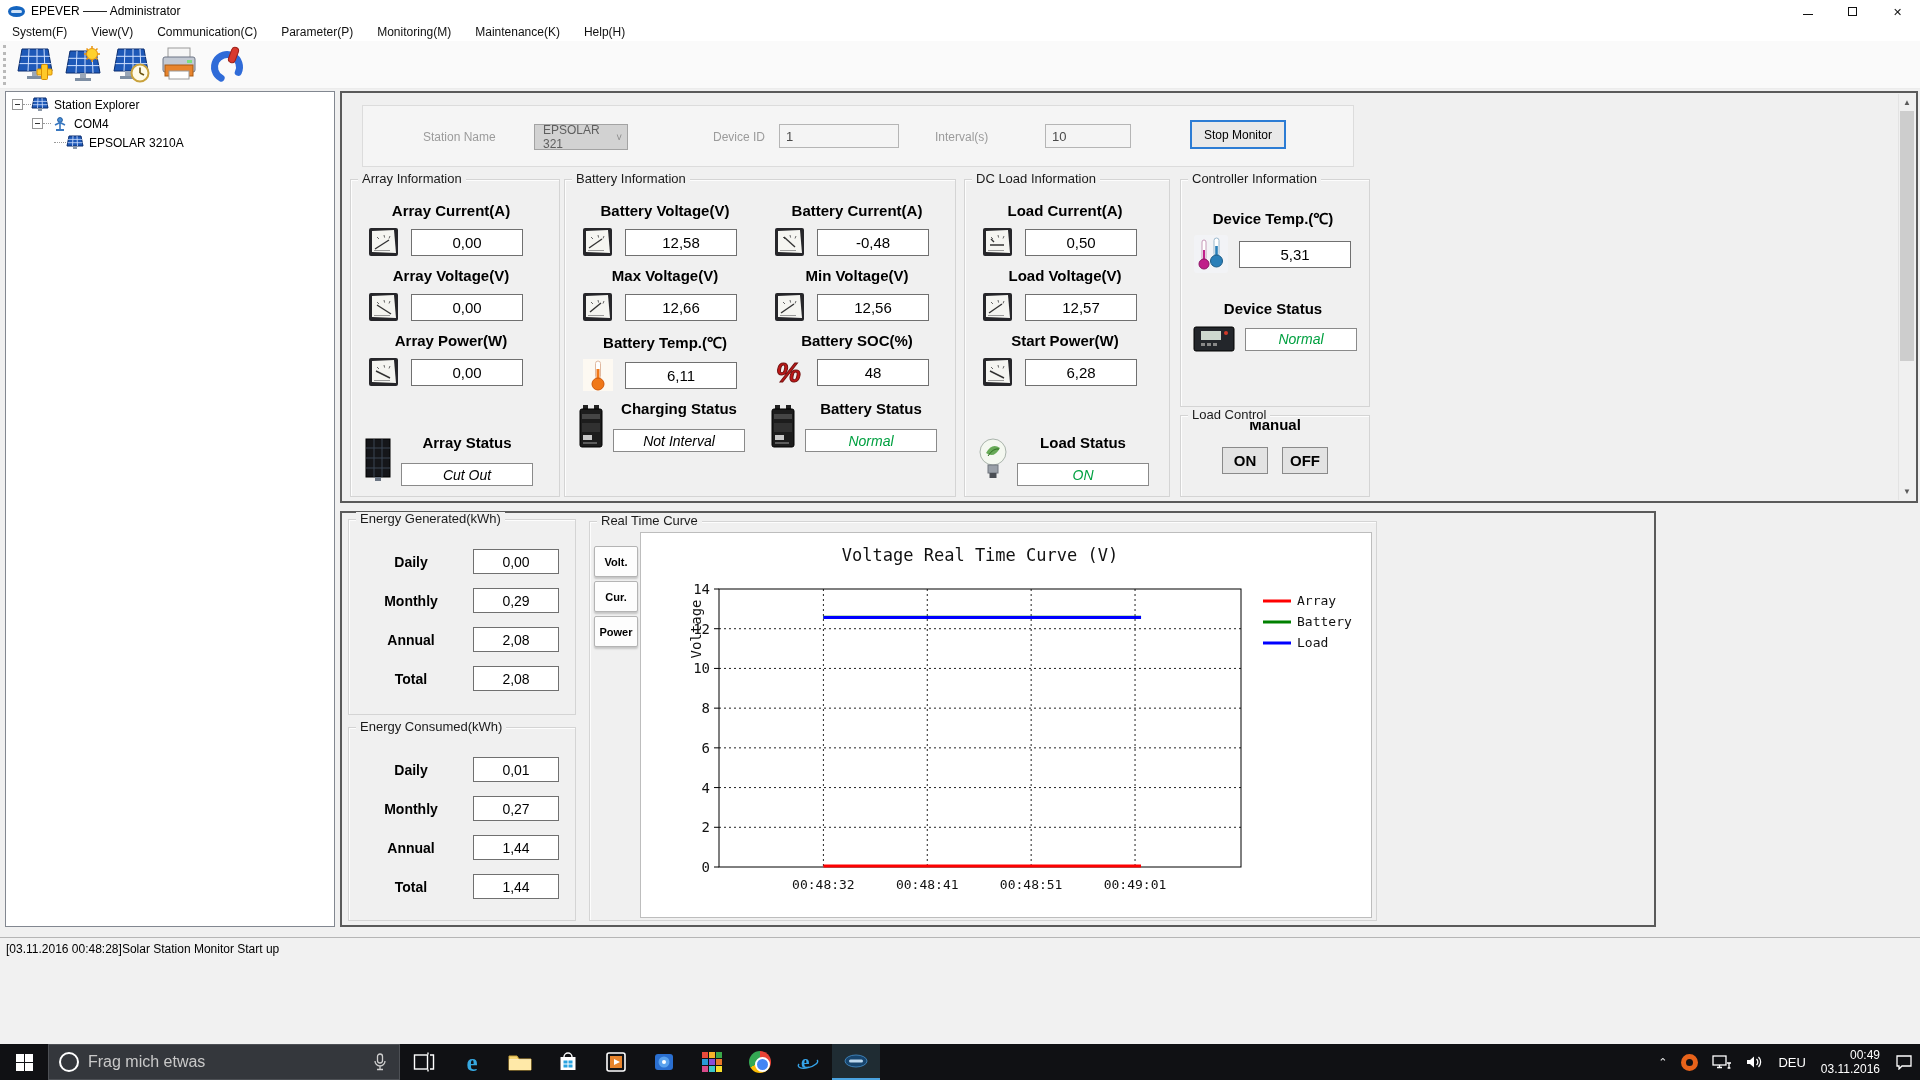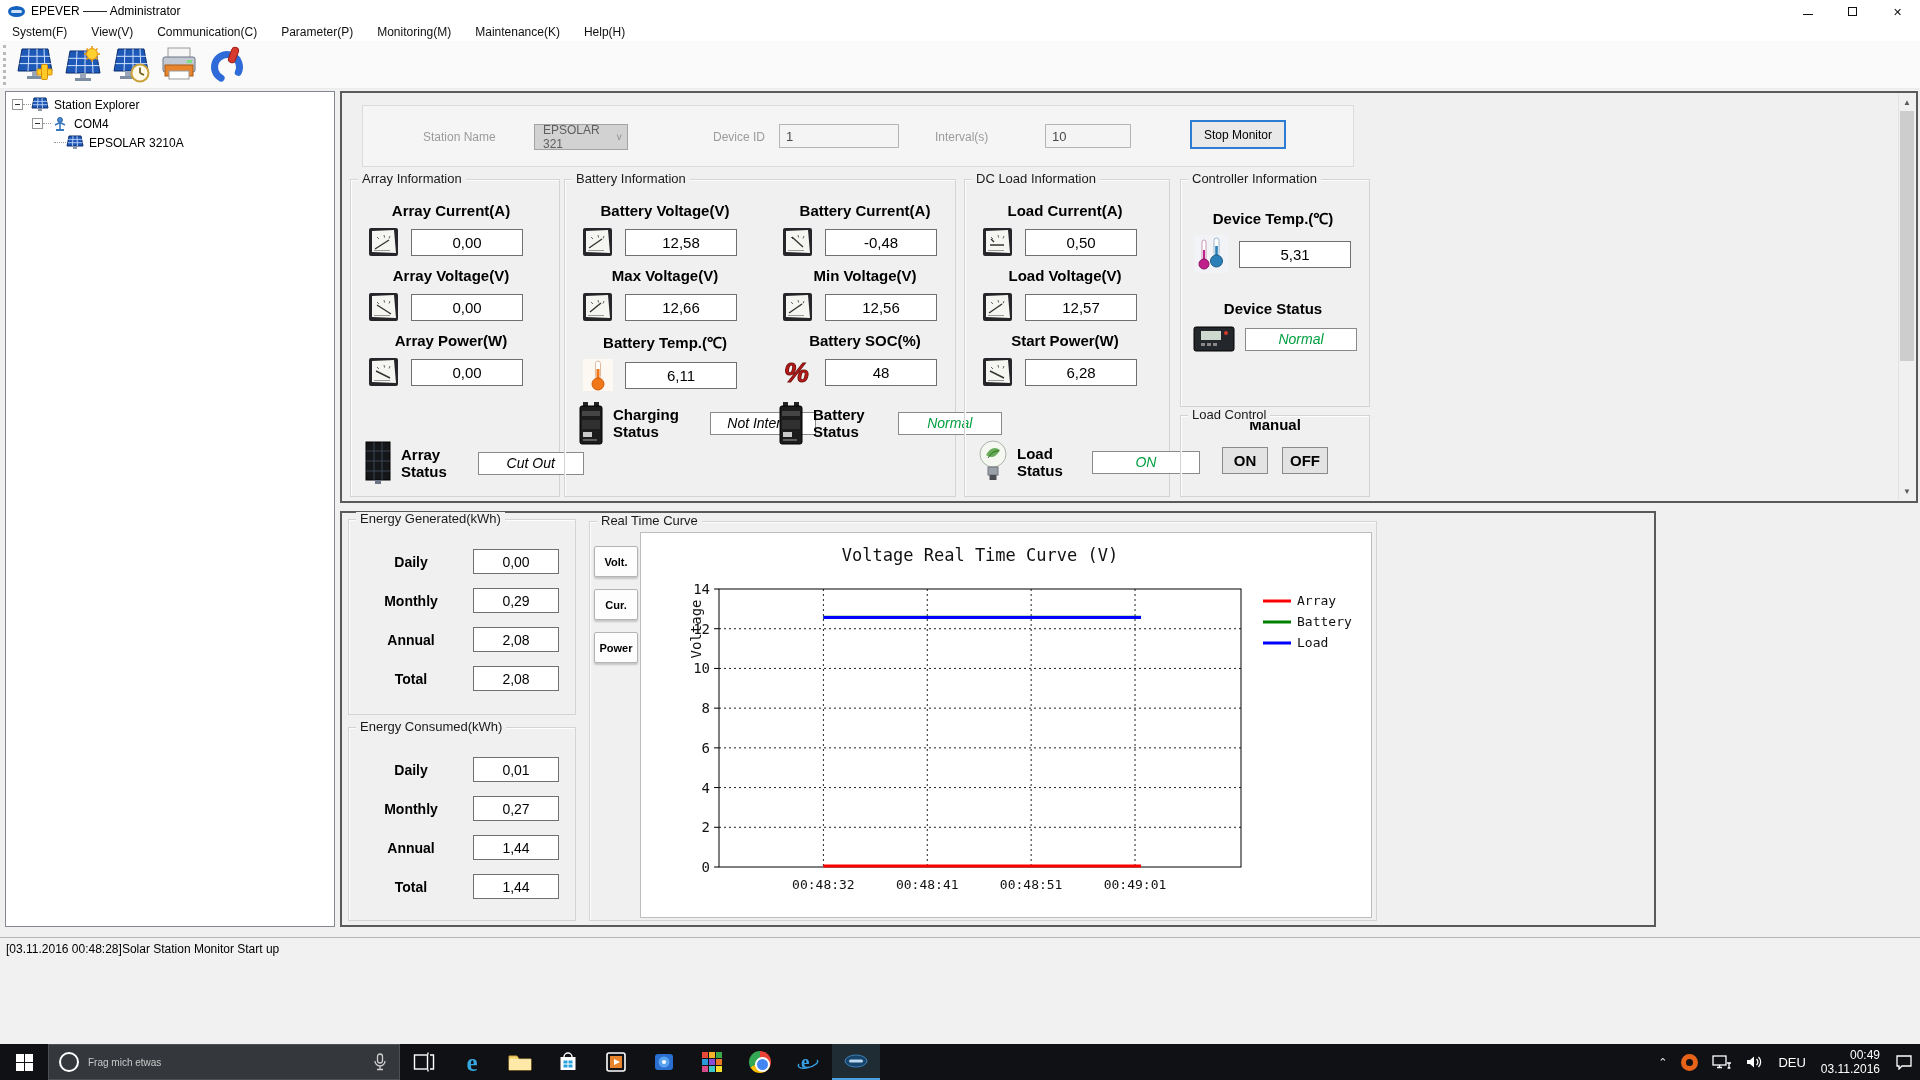--- a/index.html
+++ b/index.html
@@ -51,21 +51,21 @@
   
   .groupbox{position:absolute;border:1px solid #d4d4d4;box-shadow:1px 1px 0 #fdfdfd inset}
   .gb-title{position:absolute;top:-8px;left:7px;background:#f0f0f0;padding:0 4px;font-size:13px;color:#1a1a1a;line-height:14px}
   .gb-pad{position:absolute;inset:0;display:flex;flex-direction:column;padding:22px 10px 10px 12px}
   .mi{margin-bottom:8px}
   .mlabel{font-weight:bold;font-size:15px;text-align:center;width:176px;margin-bottom:6px;color:#000}
   .mrow{display:flex;align-items:center;gap:10px;padding-left:4px}
   .micon{width:34px;height:34px;flex:none}
   .vfield{width:112px;height:27px;background:#fff;border:1px solid #707070;display:flex;align-items:center;justify-content:center;font-size:15px;color:#000}
   .stat{display:flex;align-items:center;gap:8px;margin-top:auto}
-  .stat .col{display:flex;align-items:center;gap:5px}
+  .stat .col{display:flex;flex-direction:column;align-items:center;gap:12px}
   .slabel{font-weight:bold;font-size:15px;color:#000}
   .sfield{width:132px;height:23px;background:#fff;border:1px solid #8a8a8a;display:flex;align-items:center;justify-content:center;font-size:14px;font-style:italic;color:#000}
   .green{color:#00a040}
   .two-col{display:flex;gap:16px}
   .col-w{width:184px;display:flex;flex-direction:column}
 
   
   .lc-mode{font-weight:bold;font-size:15px;text-align:center;}
   .lc-btns{display:flex;justify-content:center;gap:14px;margin-top:14px}
   .lc-btn{width:46px;height:27px;background:#e3e3e3;border:1px solid #8a8a8a;font-weight:bold;font-size:15px;display:flex;align-items:center;justify-content:center;color:#000}
@@ -76,32 +76,32 @@
   .vs-thumb{position:absolute;left:1px;right:1px;top:17px;height:250px;background:#cdcdcd}
   .vs-down{position:absolute;bottom:0;left:0;right:0}
 
   
   .erow{display:flex;align-items:center;height:39px}
   .elabel{flex:1;text-align:center;font-weight:bold;font-size:14px;color:#000}
   .efield{width:86px;height:25px;background:#fff;border:1px solid #707070;display:flex;align-items:center;justify-content:center;font-size:14px;margin-right:16px;color:#000}
 
   
   .tabcol{position:absolute;left:4px;top:24px;width:44px}
-  .vtab{width:44px;height:31px;background:#fdfdfd;border:1px solid #b4b4b4;border-radius:2px;box-shadow:0 2px 2px rgba(0,0,0,.18);font-size:11px;font-weight:bold;display:flex;align-items:center;justify-content:center;margin-bottom:12px;color:#000}
+  .vtab{width:44px;height:31px;background:#fdfdfd;border:1px solid #b4b4b4;border-radius:2px;box-shadow:0 2px 2px rgba(0,0,0,.18);font-size:11px;font-weight:bold;display:flex;align-items:center;justify-content:center;margin-bottom:4px;color:#000}
   .chart-area{position:absolute;left:50px;top:10px;width:732px;height:386px;background:#fff;border:1px solid #bdbdbd}
 
   
   .statusbar{position:absolute;left:0;top:937px;width:1920px;height:107px;background:#f1f1f1;border-top:1px solid #b5b5b5;padding:4px 6px;font-size:12px;color:#000}
 
   
   .taskbar{position:absolute;left:0;top:1044px;width:1920px;height:36px;background:#101114;display:flex;align-items:center}
   .tb-start{width:48px;height:36px;display:flex;align-items:center;justify-content:center}
   .win-logo{width:17px;height:17px;display:grid;grid-template-columns:8px 8px;grid-template-rows:8px 8px;gap:1px}
   .win-logo span{background:#fff}
-  .search-box{width:352px;height:36px;background:#34373c;border:1px solid #4d5055;display:flex;align-items:center;color:#c9c9c9;font-size:10px}
+  .search-box{width:352px;height:36px;background:#34373c;border:1px solid #4d5055;display:flex;align-items:center;color:#c9c9c9;font-size:16px}
   .cortana-ring{width:20px;height:20px;border:2.5px solid #fff;border-radius:50%;margin:0 9px 0 10px;flex:none}
   .mic-icon{margin-left:auto;margin-right:12px}
   .app-icons{display:flex;align-items:center;height:36px}
   .app-btn{width:48px;height:36px;display:flex;align-items:center;justify-content:center}
   .app-btn.active{background:#1f2c33;border-bottom:2px solid #4aa3e0}
   .tray{margin-left:auto;display:flex;align-items:center;height:36px;color:#fff}
   .tray-item{display:flex;align-items:center;justify-content:center;height:36px;padding:0 7px;font-size:13px}
   .clock{display:flex;flex-direction:column;align-items:flex-end;justify-content:center;font-size:12px;line-height:14px;padding:0 8px}
   .chev{color:#e8e8e8;font-size:11px}
   .avira{width:17px;height:17px;border:5px solid #e8631a;border-radius:50%}

